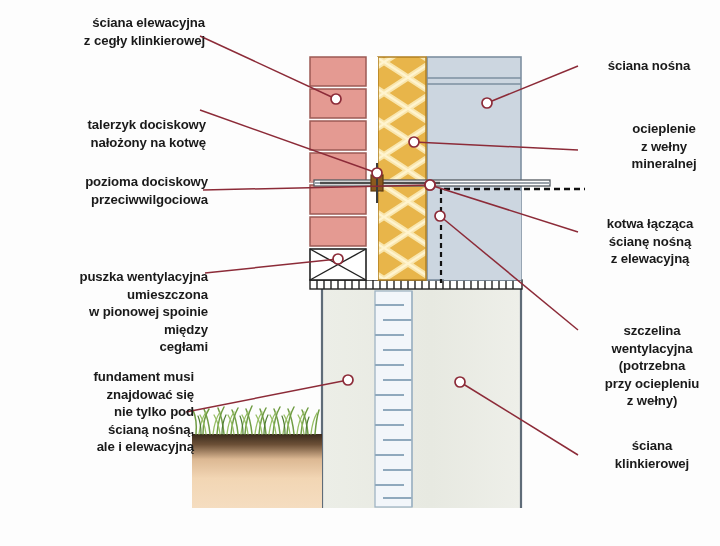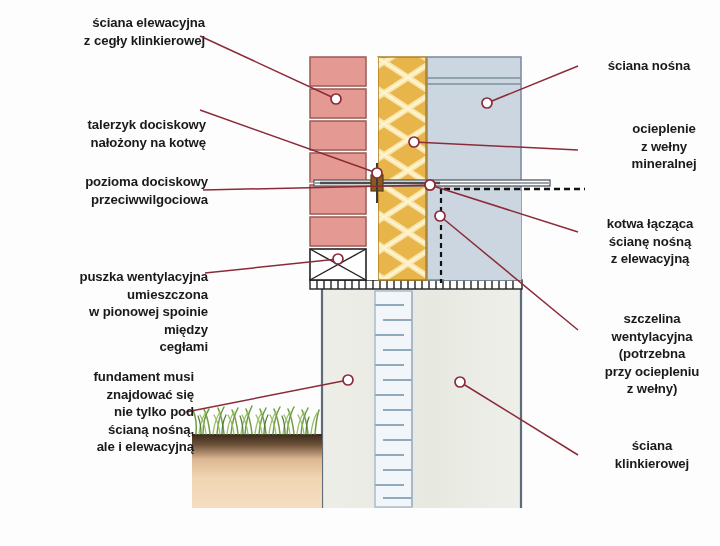--- a/index.html
+++ b/index.html
@@ -262,21 +262,21 @@
 nie tylko pod
 ścianą nośną,
 ale i elewacyjną</div>
       <div class="lbl right" style="left: 584px; top: 57px; width: 130px;">ściana nośna</div>
       <div class="lbl right" style="left: 599px; top: 120px; width: 130px;">ocieplenie
 z wełny
 mineralnej</div>
       <div class="lbl right" style="left: 584px; top: 215px; width: 132px;">kotwa łącząca
 ścianę nośną
 z elewacyjną</div>
-      <div class="lbl right" style="left: 584px; top: 310px; width: 136px;">szczelina
+      <div class="lbl right" style="left: 584px; top: 322px; width: 136px;">szczelina
 wentylacyjna
 (potrzebna
 przy ociepleniu
 z wełny)</div>
       <div class="lbl right" style="left: 584px; top: 437px; width: 136px;">ściana
 klinkierowej</div>
     </div>
 
 </div>
 

